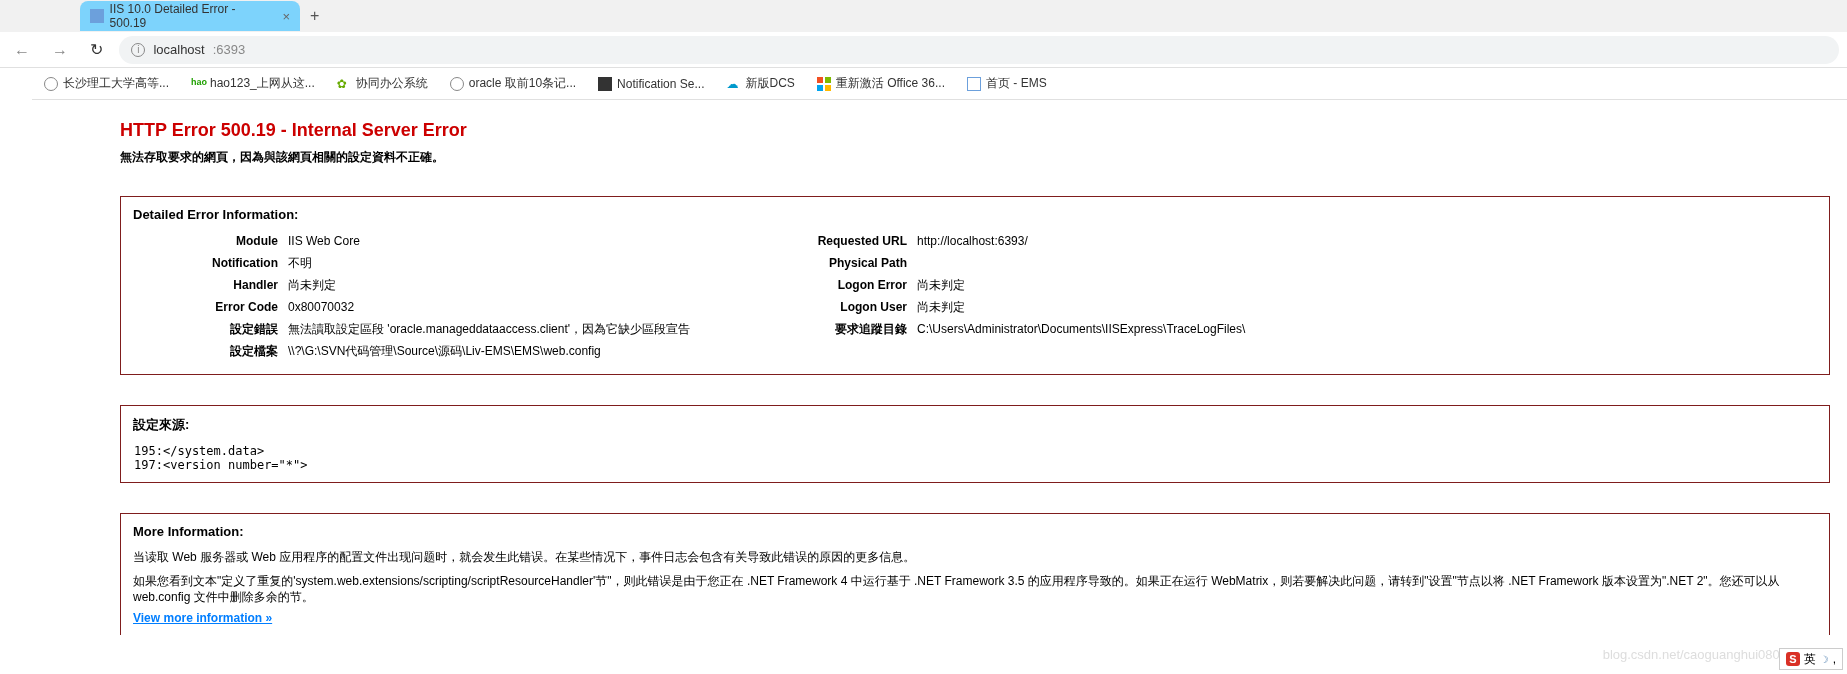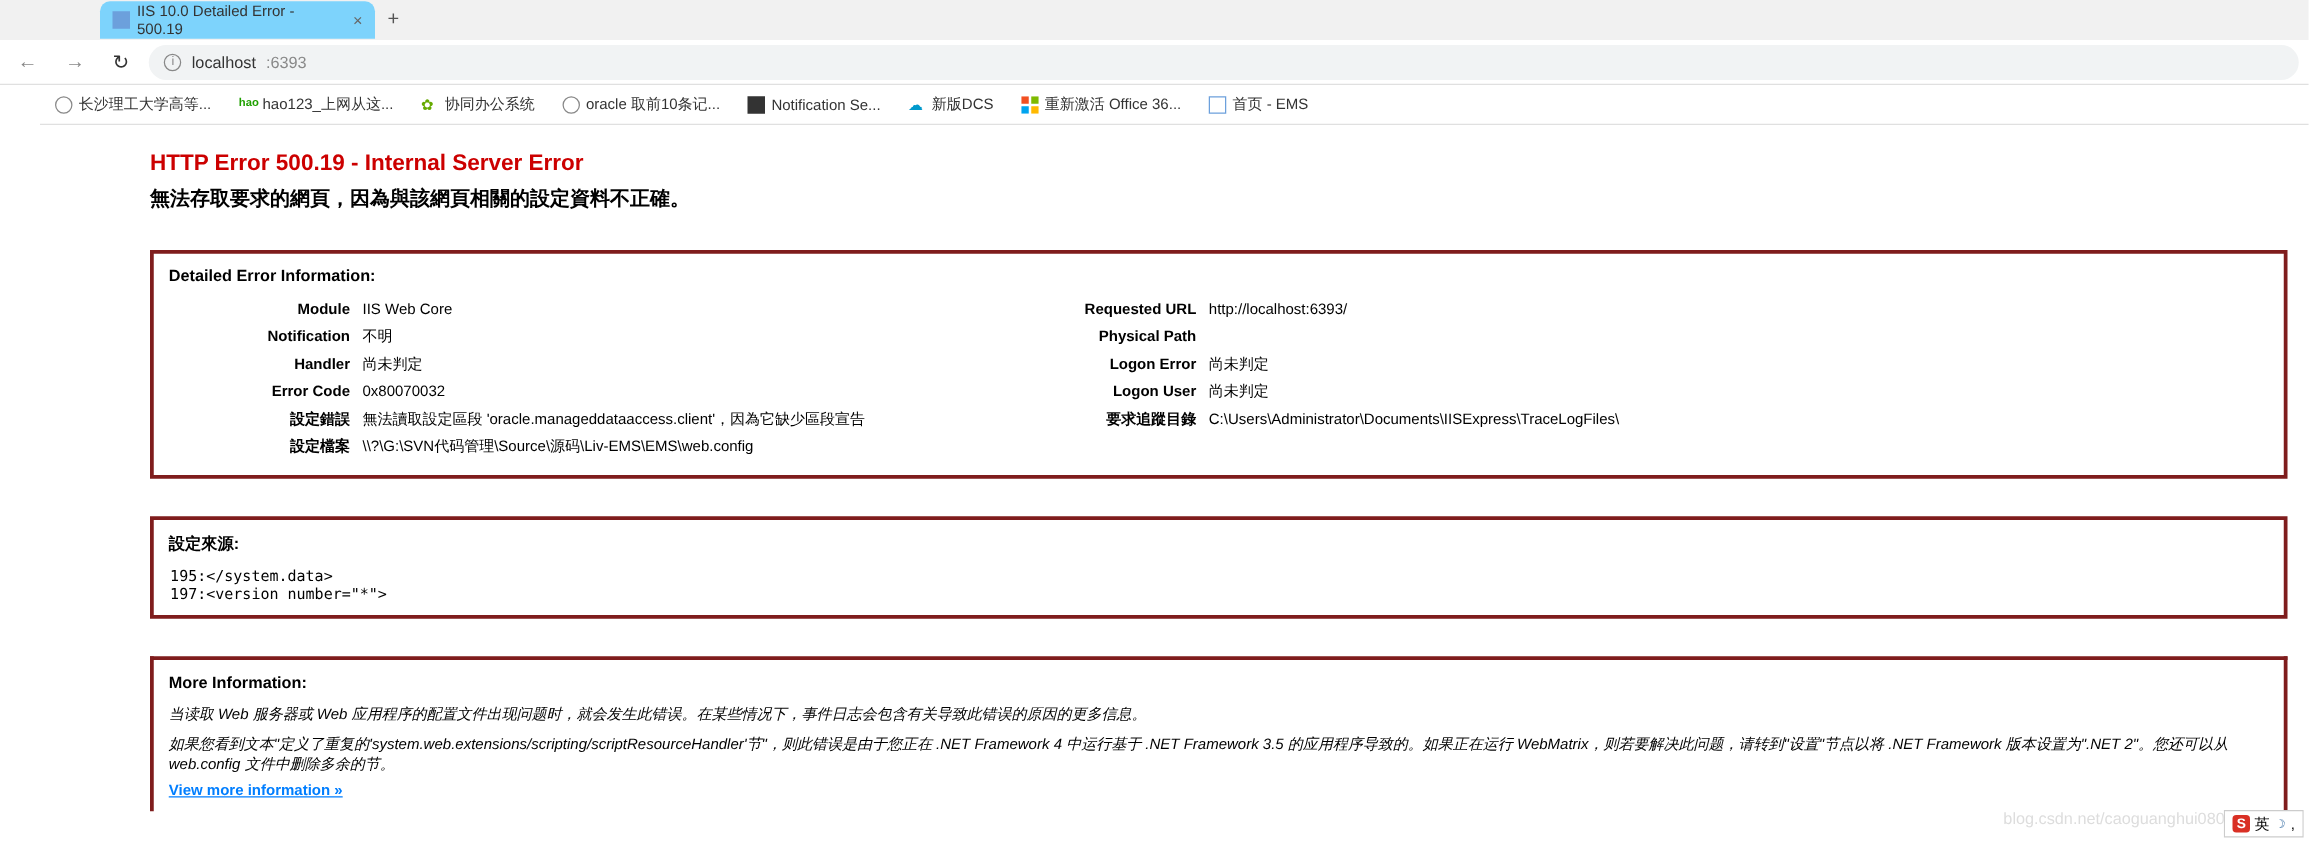--- a/index.html
+++ b/index.html
@@ -19,38 +19,38 @@
 .url-bar { flex: 1; display: flex; align-items: center; height: 28px; border-radius: 14px; background: #f1f3f4; padding: 0 12px; gap: 8px; font-size: 13px; }
 .info-icon { width: 14px; height: 14px; border-radius: 50%; border: 1px solid #888; display: inline-flex; align-items: center; justify-content: center; font-size: 10px; color: #888; }
 
 .bookmark-bar { display: flex; align-items: center; height: 32px; padding: 0 12px; gap: 22px; border-bottom: 1px solid #e0e0e0; font-size: 12px; margin-left: 32px; }
 .bookmark { display: flex; align-items: center; gap: 5px; color: #333; cursor: pointer; white-space: nowrap; }
 .bm-icon { width: 14px; height: 14px; display: inline-block; }
 
 
 .page { padding: 20px 0 20px 120px; width: 1633px; }
 .error-title { color: #cc0000; font-size: 18px; font-weight: bold; margin-bottom: 8px; font-family: "trebuchet MS", Verdana, sans-serif; }
-.error-sub { font-weight: bold; margin-bottom: 30px; font-size: 16px; }
-
-.section { border: 3px solid #7f1d1d; padding: 10px 12px; margin-bottom: 30px; width: 1710px; }
+.error-sub { font-weight: bold; margin-bottom: 30px; font-size: 12px; }
+
+.section { border: 1px solid #7f1d1d; padding: 10px 12px; margin-bottom: 30px; width: 1710px; }
 .section-title { font-weight: bold; font-size: 13px; margin-bottom: 10px; }
 
-.detail-grid { display: flex; gap: 120px; }
+.detail-grid { display: flex; gap: 72px; }
 .detail-col { }
 .detail-row { display: flex; margin-bottom: 4px; line-height: 18px; }
 .detail-label { width: 155px; text-align: right; font-weight: bold; padding-right: 10px; }
 .detail-value { max-width: 450px; }
 
 .config-source { font-family: Consolas, monospace; font-size: 12px; margin-top: 8px; }
 .config-line { display: flex; }
 .line-num { width: 30px; text-align: right; }
 .line-code { }
 .error-line { color: #cc0000; font-style: italic; }
 
-.more-info-text { margin: 8px 0 6px; line-height: 16px; font-style: italic; }
+.more-info-text { margin: 8px 0 6px; line-height: 16px; }
 .more-link { color: #007EFF; text-decoration: underline; font-weight: bold; cursor: pointer; }
 
 
 .watermark { position: fixed; right: 60px; bottom: 12px; color: #ddd; font-size: 13px; pointer-events: none; }
 .ime-indicator { position: fixed; right: 4px; bottom: 4px; display: flex; align-items: center; gap: 4px; background: #fff; border: 1px solid #ccc; padding: 2px 6px; height: 22px; font-size: 12px; }
 .ime-s { background: #D93025; color: #fff; font-weight: bold; padding: 1px 3px; border-radius: 3px; font-size: 11px; }
 .ime-moon { color: #47A; font-size: 10px; }
 </style>
 </head>
 <body>

